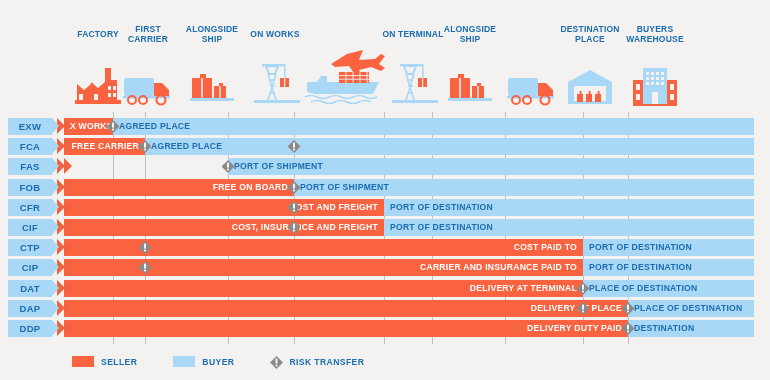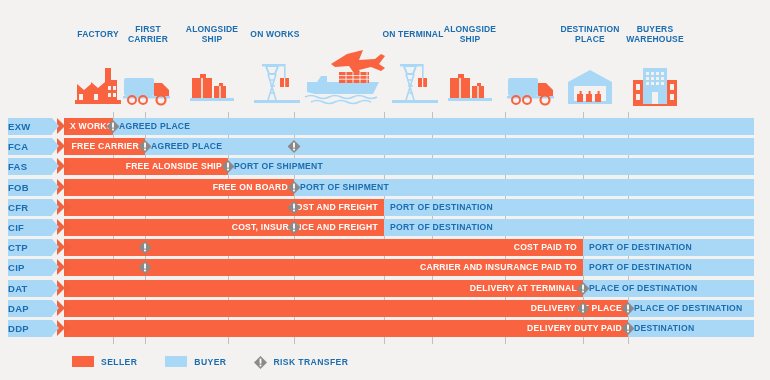--- a/index.html
+++ b/index.html
@@ -52,20 +52,21 @@
 
   .code{
     position:absolute;
     left:0;top:0;
     width:44px;height:17px;
     background:#a9d8f7;
     color:#1b6cb0;
     font-weight:bold;
     font-size:9.5px;
     line-height:17px;
+    text-align:center;
     letter-spacing:.3px;
     z-index:4;
   }
   .code:after{
     content:"";
     position:absolute;
     left:44px;top:0;
     border-top:8.5px solid transparent;
     border-bottom:8.5px solid transparent;
     border-left:7px solid #a9d8f7;
@@ -109,21 +110,21 @@
   }
   .risk svg{display:block;}
 
   
   .legend{
     position:absolute;
     left:72px;
     top:355px;
     display:flex;
     align-items:center;
-    gap:0px;
+    gap:8px;
   }
   .lg-item{display:flex;align-items:center;margin-right:28px;}
   .lg-sw{width:22px;height:11px;margin-right:7px;}
   .lg-sw.seller{background:#f9633f;}
   .lg-sw.buyer{background:#a9d8f7;}
   .lg-dia{width:13px;height:13px;margin-right:6px;}
   .lg-txt{color:#1b6cb0;font-weight:bold;font-size:8.6px;letter-spacing:.4px;}
 </style>
 </head>
 <body>
@@ -336,23 +337,20 @@
   <polygon points="6.5,0 13,6.5 6.5,13 0,6.5" fill="#8a8a8a"></polygon>
   <rect x="5.6" y="2.6" width="1.8" height="5" fill="#ffffff"></rect>
   <rect x="5.6" y="8.6" width="1.8" height="1.8" fill="#ffffff"></rect>
 </svg>
         </div>
       </div>
       <div class="row" style="top: 158.4px;">
         <div class="code">FAS</div>
         <div class="chev c1"></div>
         <div class="chev c2"></div>
-        <div class="seg seller" style="left: 56px; width: 164px;">
-          <span class="txt">FREE ALONSIDE SHIP</span>
-        </div>
         <div class="seg buyer" style="left: 220px; width: 526px;">
           <span class="txt">PORT OF SHIPMENT</span>
         </div>
         <div class="risk" style="left: 220px;">
           <svg width="13" height="13" viewBox="0 0 13 13">
   <polygon points="6.5,0 13,6.5 6.5,13 0,6.5" fill="#8a8a8a"></polygon>
   <rect x="5.6" y="2.6" width="1.8" height="5" fill="#ffffff"></rect>
   <rect x="5.6" y="8.6" width="1.8" height="1.8" fill="#ffffff"></rect>
 </svg>
         </div>

